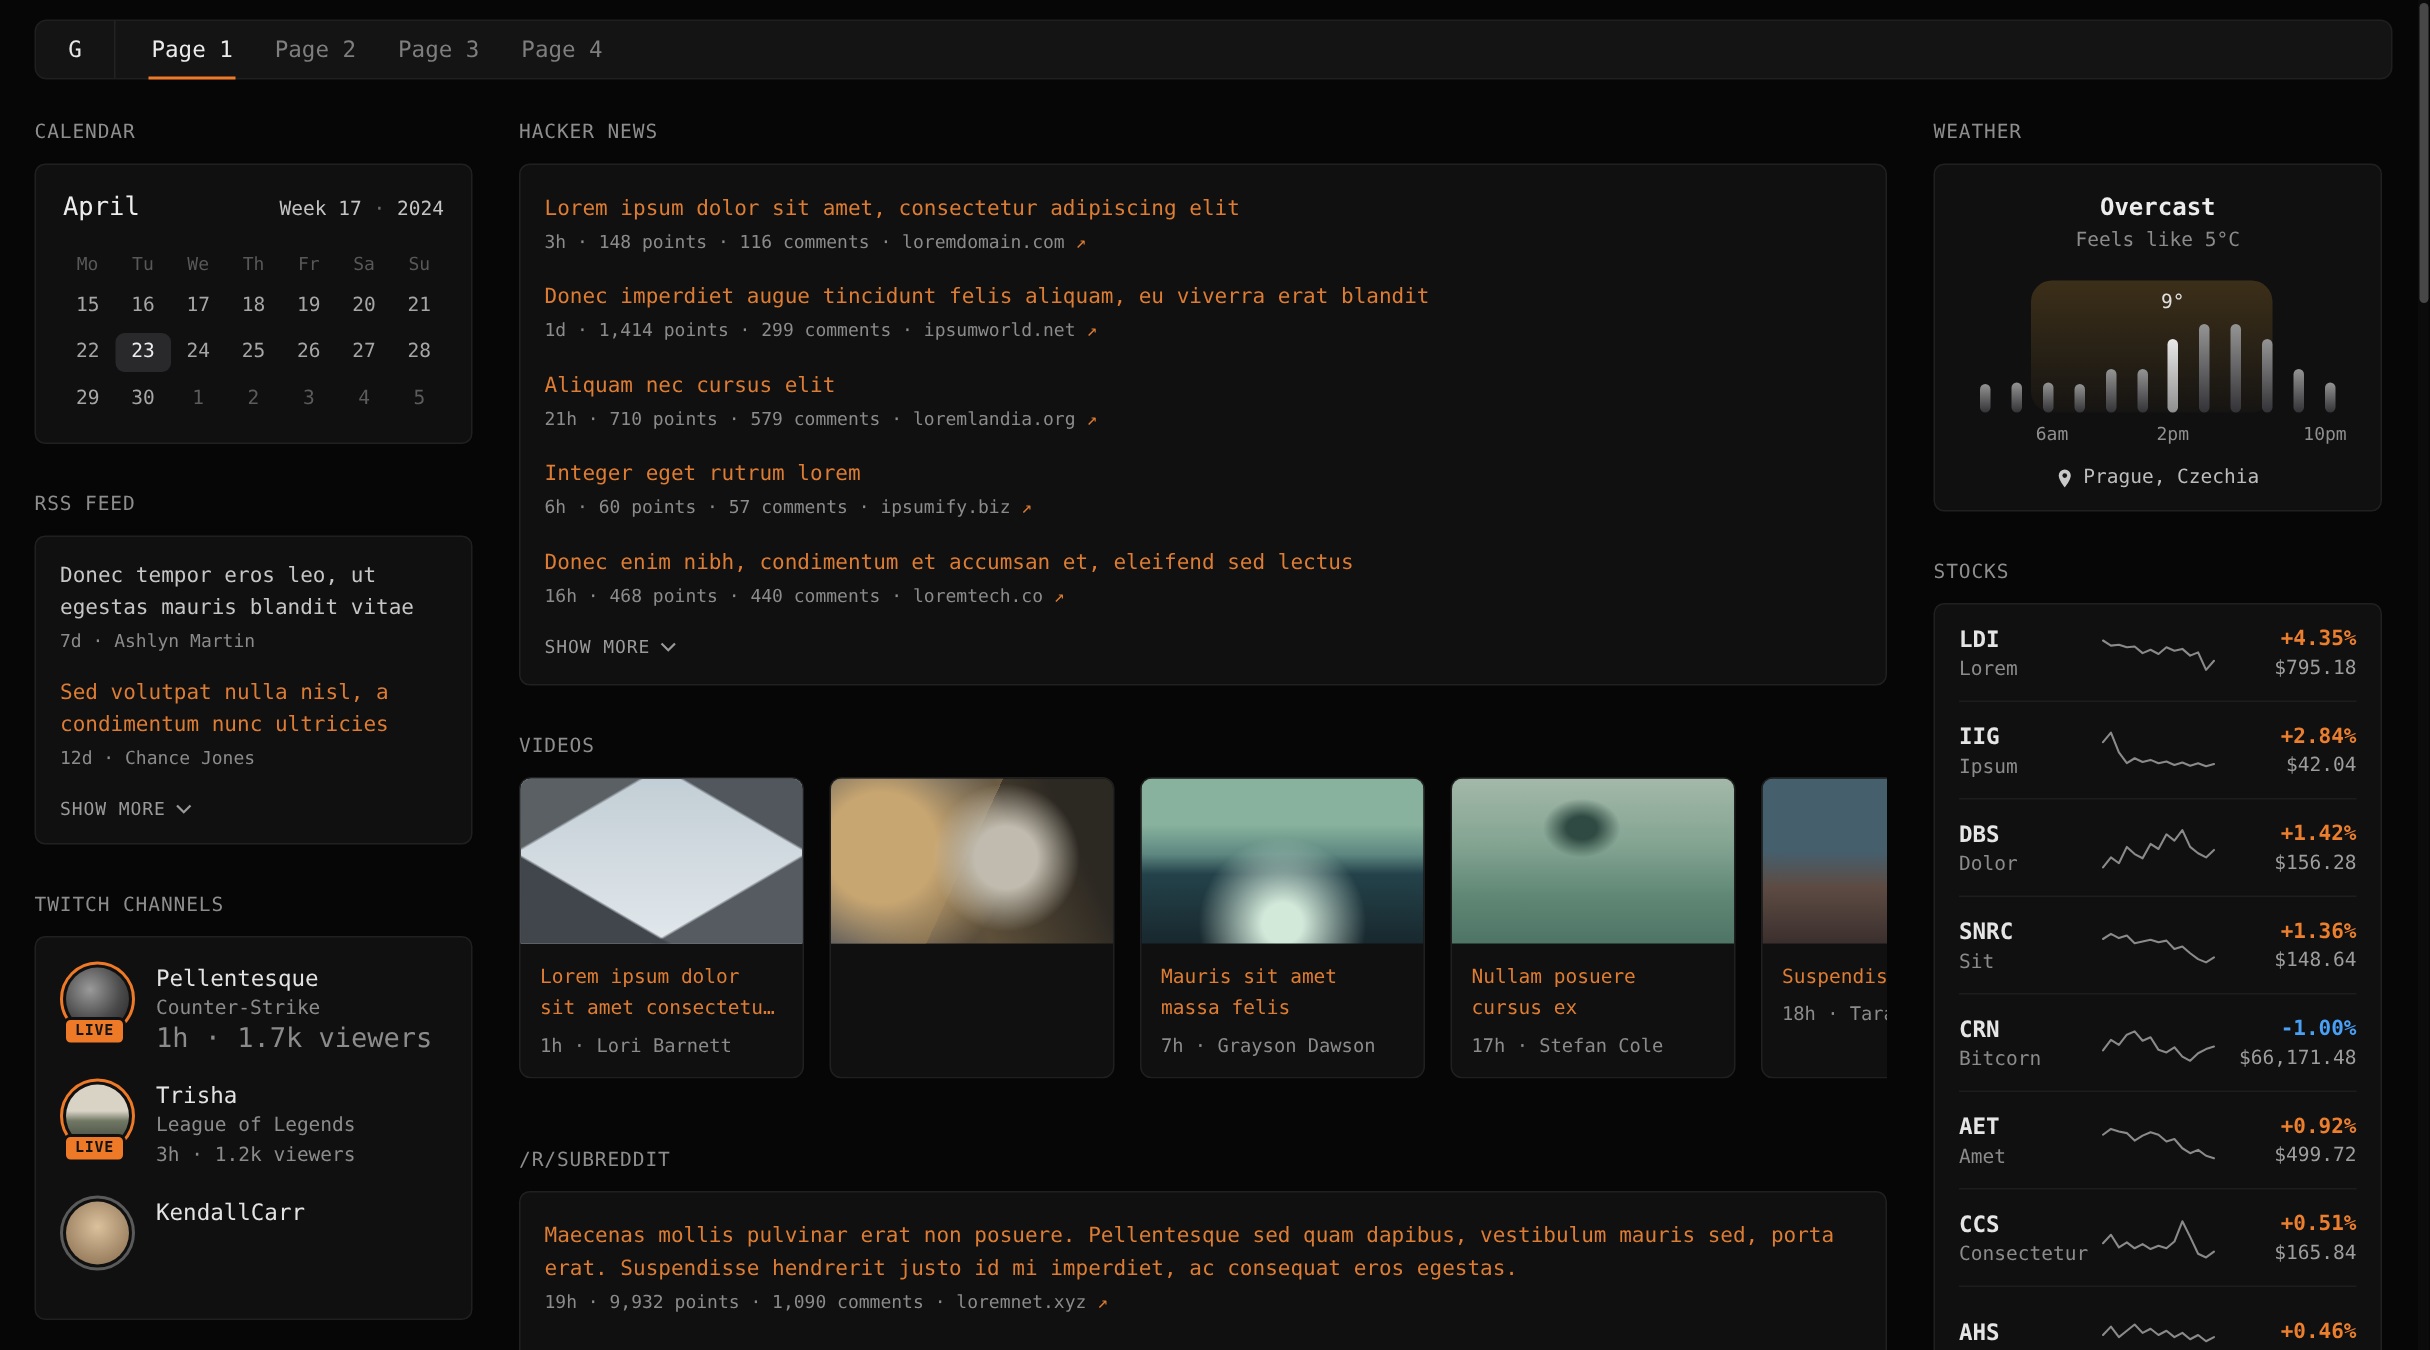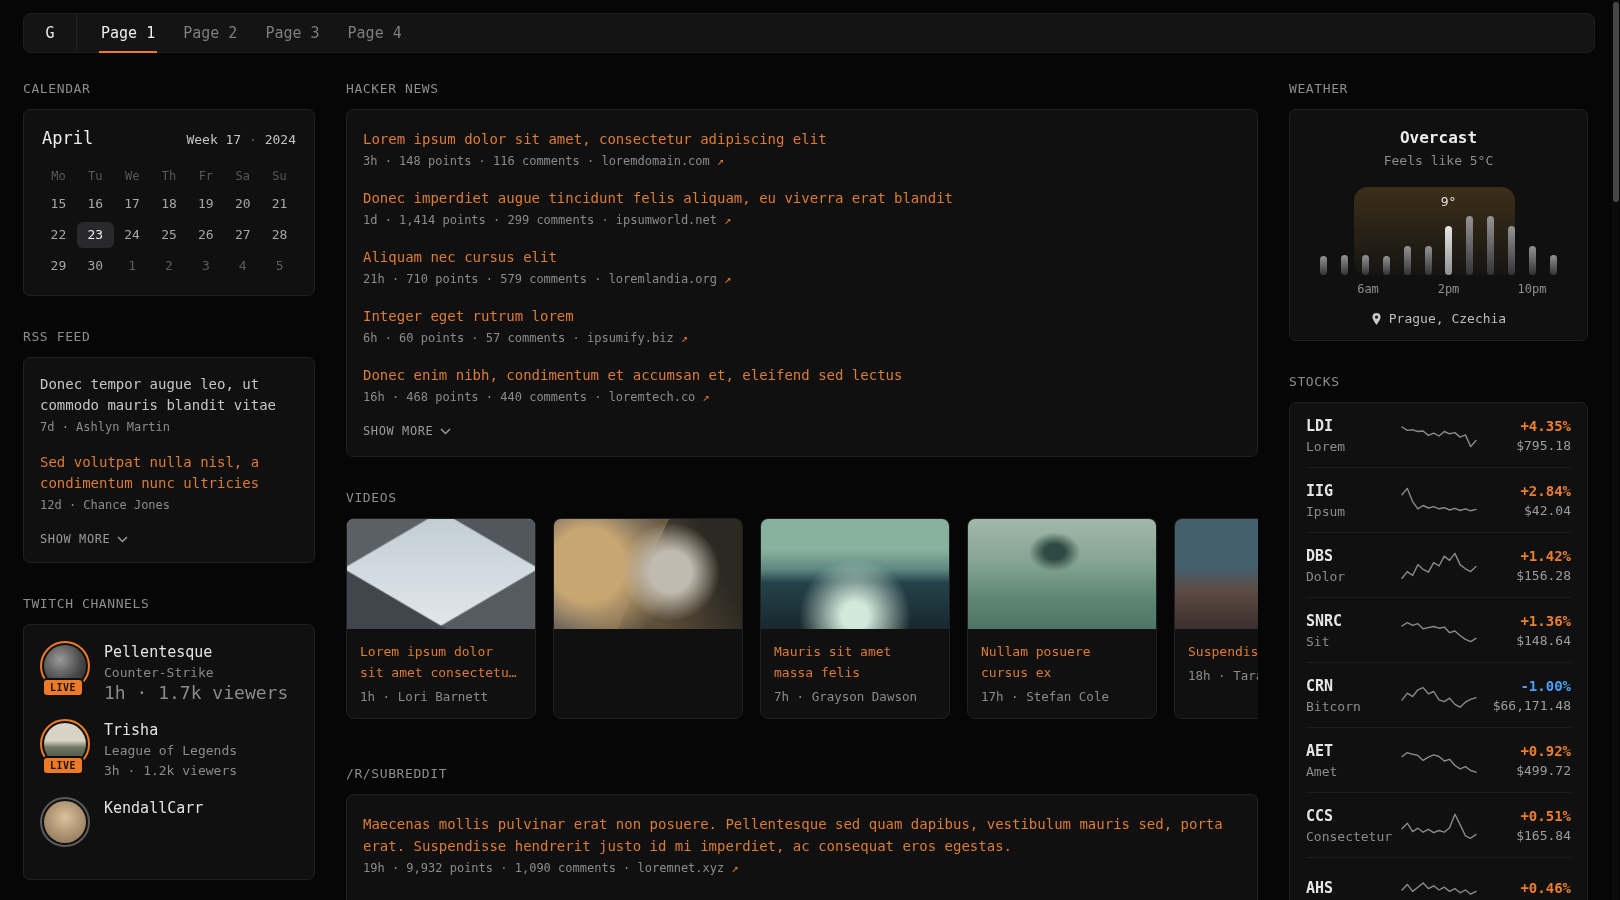--- a/index.html
+++ b/index.html
@@ -214,21 +214,21 @@
             <div class="c-day dim">4</div>
             <div class="c-day dim">5</div>
           </div>
         </div>
       </section>
 
       <section class="sec">
         <h2 class="wlabel">RSS FEED</h2>
         <div class="card">
           <div class="rss-item">
-            <a class="rss-title muted">Donec tempor augue leo, ut commodo mauris blandit vitae</a>
+            <a class="rss-title muted">Donec tempor eros leo, ut egestas mauris blandit vitae</a>
             <div class="meta">7d · Ashlyn Martin</div>
           </div>
           <div class="rss-item">
             <a class="rss-title">Sed volutpat nulla nisl, a condimentum nunc ultricies</a>
             <div class="meta">12d · Chance Jones</div>
           </div>
           <button class="show-more">
             <span>SHOW MORE</span>
             <svg class="chev" width="11" height="7" viewBox="0 0 11 7">
                 <polyline points="1,1 5.5,5.5 10,1"></polyline>
@@ -383,21 +383,21 @@
                 <div class="wx-bar" style="height: 59px;"></div>
                 <div class="wx-bar" style="height: 49px;"></div>
                 <div class="wx-bar" style="height: 29px;"></div>
                 <div class="wx-bar" style="height: 20px;"></div>
               </div>
             <div class="wx-peak" style="left: 138.5px;">9°</div>
           </div>
           <div class="wx-times">
             <span class="wx-time" style="left: 48px;">6am</span>
             <span class="wx-time" style="left: 128.5px;">2pm</span>
-            <span class="wx-time" style="left: 212px;">10pm</span>
+            <span class="wx-time" style="left: 230px;">10pm</span>
           </div>
           <div class="wx-loc">
             <svg width="11" height="14" viewBox="0 0 12 15">
                 <path d="M6 1a4.4 4.4 0 0 0-4.4 4.4C1.6 8.8 6 14 6 14s4.4-5.2 4.4-8.6A4.4 4.4 0 0 0 6 1z" fill="#c9c9c9"></path>
                 <circle cx="6" cy="5.4" r="1.7" fill="#141414"></circle>
               </svg>
             <span>Prague, Czechia</span>
           </div>
         </div>
       </section>

